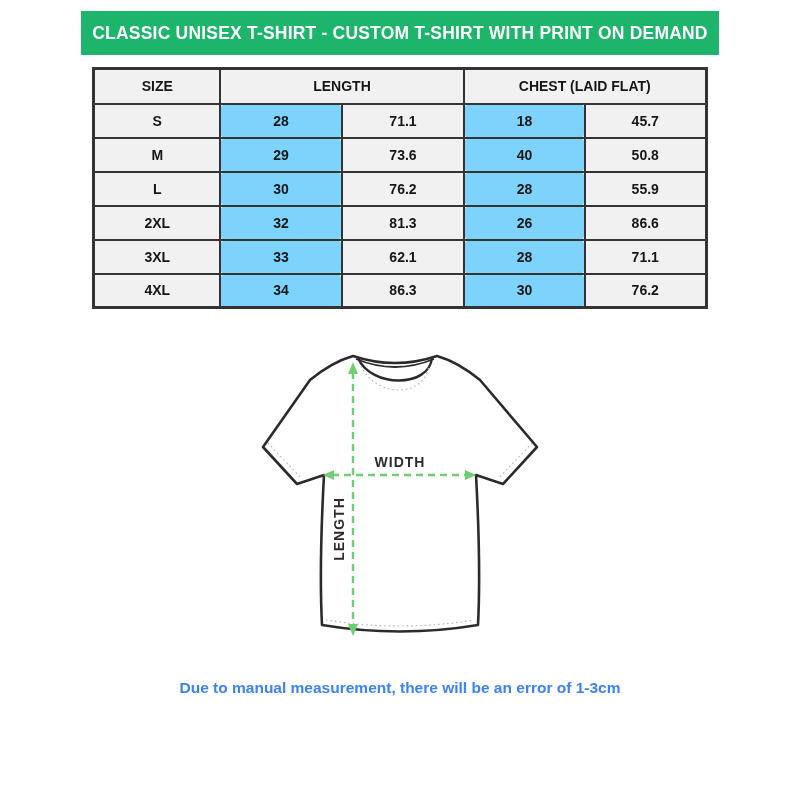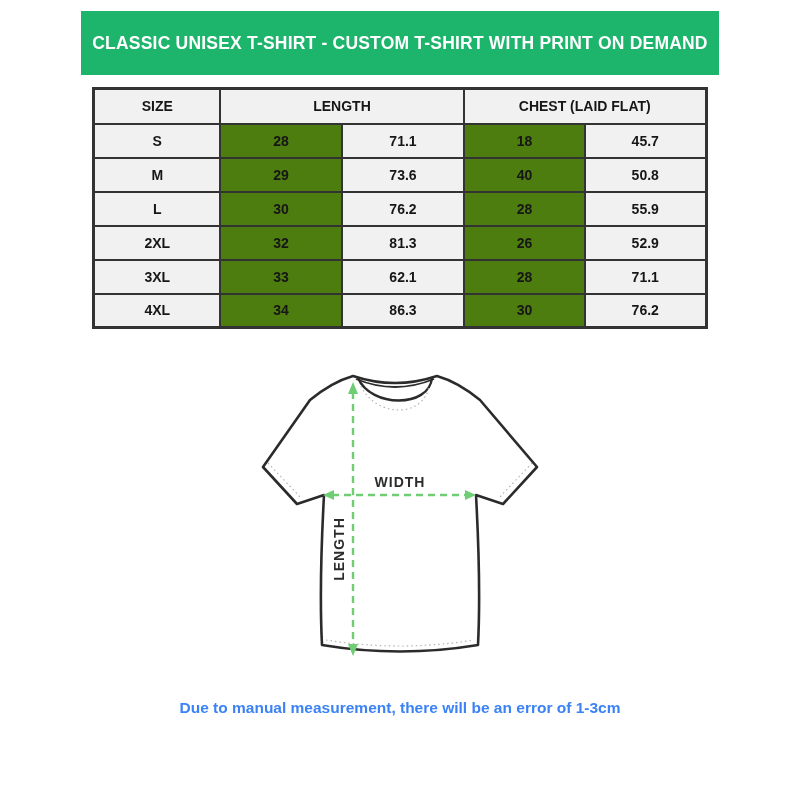--- a/index.html
+++ b/index.html
@@ -3,21 +3,21 @@
 <meta charset="utf-8">
 <style>
   * { box-sizing: border-box; }
   html, body {
     margin: 0; padding: 0;
     width: 800px; height: 800px;
     background: #ffffff;
     font-family: "Liberation Sans", sans-serif;
   }
   .banner {
-    width: 638px; height: 64px;
+    width: 638px; height: 44px;
     margin: 11px auto 0;
     background: #1db46c;
     display: flex; align-items: center; justify-content: center;
   }
   .banner h1 {
     margin: 0;
     color: #ffffff;
     font-size: 17.5px;
     font-weight: bold;
     letter-spacing: 0.2px;
@@ -35,21 +35,21 @@
     text-align: center;
     vertical-align: middle;
     font-size: 14px;
     font-weight: bold;
     color: #161616;
     padding: 0;
   }
   table.size-chart th { height: 35px; background: #f1f1f1; }
   table.size-chart td { height: 34px; }
   td.g { background: #f1f1f1; }
-  td.w { background: #4d7c0f; }
+  td.w { background: #7dd3fc; border-radius: 6px; }
   .diagram-wrap { width: 320px; margin: 33px auto 0; }
   .note {
     margin-top: 3px;
     text-align: center;
     color: #3b82f6;
     font-size: 15.5px;
     font-weight: bold;
   }
 </style>
 </head>
@@ -94,21 +94,21 @@
       <td class="w">30</td>
       <td class="g">76.2</td>
       <td class="w">28</td>
       <td class="g">55.9</td>
     </tr>
     <tr>
       <td class="g">2XL</td>
       <td class="w">32</td>
       <td class="g">81.3</td>
       <td class="w">26</td>
-      <td class="g">52.9</td>
+      <td class="g">86.6</td>
     </tr>
     <tr>
       <td class="g">3XL</td>
       <td class="w">33</td>
       <td class="g">62.1</td>
       <td class="w">28</td>
       <td class="g">71.1</td>
     </tr>
     <tr>
       <td class="g">4XL</td>

